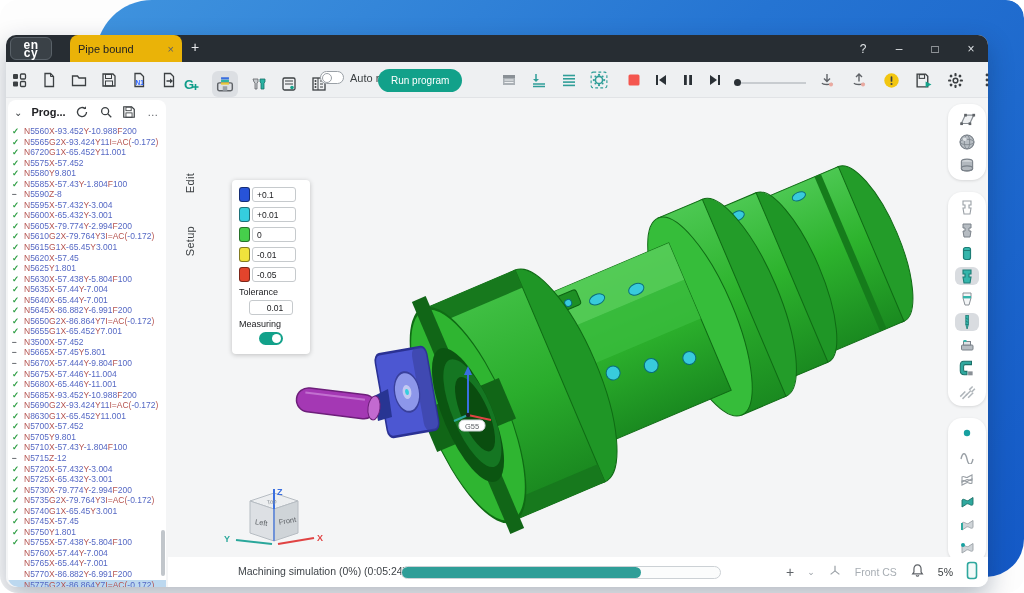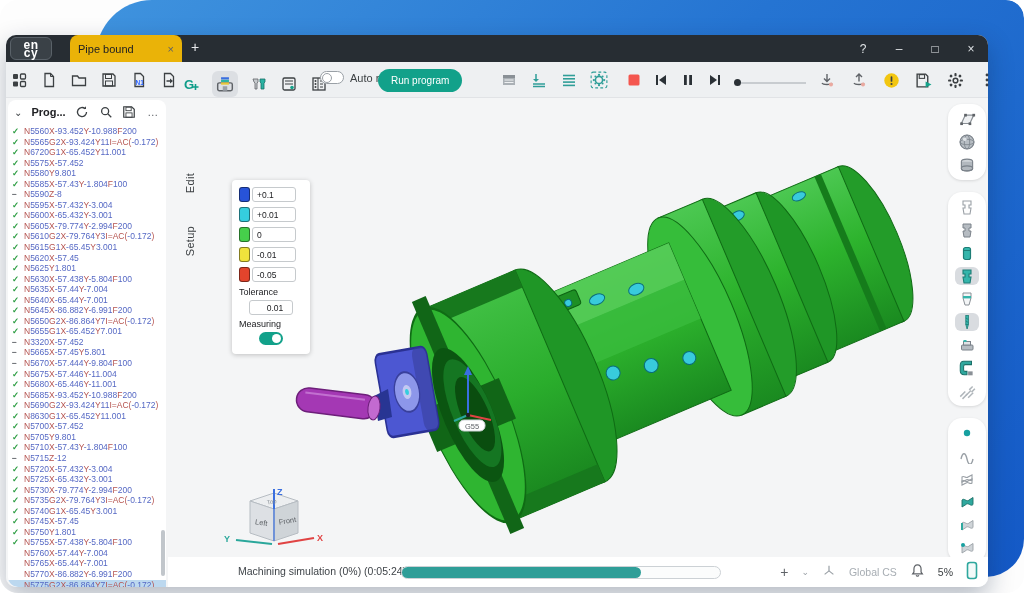--- a/index.html
+++ b/index.html
@@ -369,21 +369,21 @@
             <div class="cline"><span class="mk c">✓</span><span class="addr">N<span class="num">5610</span>G<span class="num">2</span>X<span class="num">-79.764</span>Y<span class="num">3</span>I=AC(<span class="num">-0.172</span>)</span></div>
             <div class="cline"><span class="mk c">✓</span><span class="addr">N<span class="num">5615</span>G<span class="num">1</span>X<span class="num">-65.45</span>Y<span class="num">3.001</span></span></div>
             <div class="cline"><span class="mk c">✓</span><span class="addr">N<span class="num">5620</span>X<span class="num">-57.45</span></span></div>
             <div class="cline"><span class="mk c">✓</span><span class="addr">N<span class="num">5625</span>Y<span class="num">1.801</span></span></div>
             <div class="cline"><span class="mk c">✓</span><span class="addr">N<span class="num">5630</span>X<span class="num">-57.438</span>Y<span class="num">-5.804</span>F<span class="num">100</span></span></div>
             <div class="cline"><span class="mk c">✓</span><span class="addr">N<span class="num">5635</span>X<span class="num">-57.44</span>Y<span class="num">-7.004</span></span></div>
             <div class="cline"><span class="mk c">✓</span><span class="addr">N<span class="num">5640</span>X<span class="num">-65.44</span>Y<span class="num">-7.001</span></span></div>
             <div class="cline"><span class="mk c">✓</span><span class="addr">N<span class="num">5645</span>X<span class="num">-86.882</span>Y<span class="num">-6.991</span>F<span class="num">200</span></span></div>
             <div class="cline"><span class="mk c">✓</span><span class="addr">N<span class="num">5650</span>G<span class="num">2</span>X<span class="num">-86.864</span>Y<span class="num">7</span>I=AC(<span class="num">-0.172</span>)</span></div>
             <div class="cline"><span class="mk c">✓</span><span class="addr">N<span class="num">5655</span>G<span class="num">1</span>X<span class="num">-65.452</span>Y<span class="num">7.001</span></span></div>
-            <div class="cline"><span class="mk d">−</span><span class="addr">N<span class="num">3320</span>X<span class="num">-57.452</span></span></div>
+            <div class="cline"><span class="mk d">−</span><span class="addr">N<span class="num">3500</span>X<span class="num">-57.452</span></span></div>
             <div class="cline"><span class="mk d">−</span><span class="addr">N<span class="num">5665</span>X<span class="num">-57.45</span>Y<span class="num">5.801</span></span></div>
             <div class="cline"><span class="mk d">−</span><span class="addr">N<span class="num">5670</span>X<span class="num">-57.444</span>Y<span class="num">-9.804</span>F<span class="num">100</span></span></div>
             <div class="cline"><span class="mk c">✓</span><span class="addr">N<span class="num">5675</span>X<span class="num">-57.446</span>Y<span class="num">-11.004</span></span></div>
             <div class="cline"><span class="mk c">✓</span><span class="addr">N<span class="num">5680</span>X<span class="num">-65.446</span>Y<span class="num">-11.001</span></span></div>
             <div class="cline"><span class="mk c">✓</span><span class="addr">N<span class="num">5685</span>X<span class="num">-93.452</span>Y<span class="num">-10.988</span>F<span class="num">200</span></span></div>
             <div class="cline"><span class="mk c">✓</span><span class="addr">N<span class="num">5690</span>G<span class="num">2</span>X<span class="num">-93.424</span>Y<span class="num">11</span>I=AC(<span class="num">-0.172</span>)</span></div>
             <div class="cline"><span class="mk c">✓</span><span class="addr">N<span class="num">8630</span>G<span class="num">1</span>X<span class="num">-65.452</span>Y<span class="num">11.001</span></span></div>
             <div class="cline"><span class="mk c">✓</span><span class="addr">N<span class="num">5700</span>X<span class="num">-57.452</span></span></div>
             <div class="cline"><span class="mk c">✓</span><span class="addr">N<span class="num">5705</span>Y<span class="num">9.801</span></span></div>
             <div class="cline"><span class="mk c">✓</span><span class="addr">N<span class="num">5710</span>X<span class="num">-57.43</span>Y<span class="num">-1.804</span>F<span class="num">100</span></span></div>
@@ -673,21 +673,21 @@
         <div class="pfill" id="pfill" style="width: 75%;"></div>
       </div>
       <div class="sright">
         <span class="plus">+</span>
         <span class="chev">⌄</span>
         <span><svg width="14" height="14" viewBox="0 0 16 16">
               <line x1="8" y1="3" x2="8" y2="9" stroke="#9aa0a6" stroke-width="1.4"></line>
               <line x1="8" y1="9" x2="3" y2="13" stroke="#9aa0a6" stroke-width="1.4"></line>
               <line x1="8" y1="9" x2="13" y2="13" stroke="#9aa0a6" stroke-width="1.4"></line>
             </svg></span>
-        <span class="cslbl">Global CS</span>
+        <span class="cslbl">Front CS</span>
         <span><svg width="15" height="15" viewBox="0 0 16 16">
               <path d="M8,2c-2.6,0-3.8,1.8-3.8,4.4v3.2L2.8,11.6h10.4L11.8,9.6V6.4C11.8,3.8,10.6,2,8,2z" fill="none" stroke="#5f6368" stroke-width="1.3"></path>
               <path d="M6.6,13a1.5,1.5 0 0,0 2.8,0" fill="none" stroke="#5f6368" stroke-width="1.3"></path>
             </svg></span>
         <span class="zoomlbl">5%</span>
         <span><svg width="12" height="20" viewBox="0 0 12 20">
               <rect x="1.5" y="2.5" width="9" height="16" rx="2.5" fill="#f2faf9" stroke="#2fa89e" stroke-width="1.6"></rect>
             </svg></span>
       </div>
     </div>

